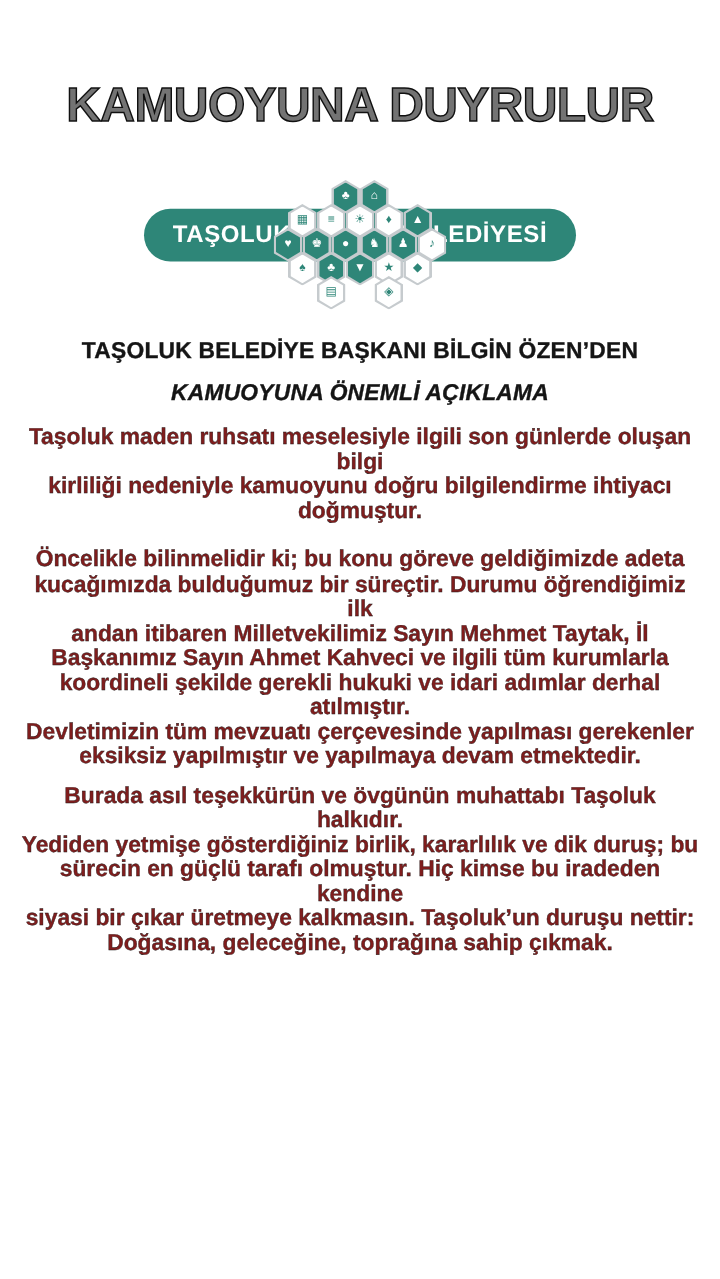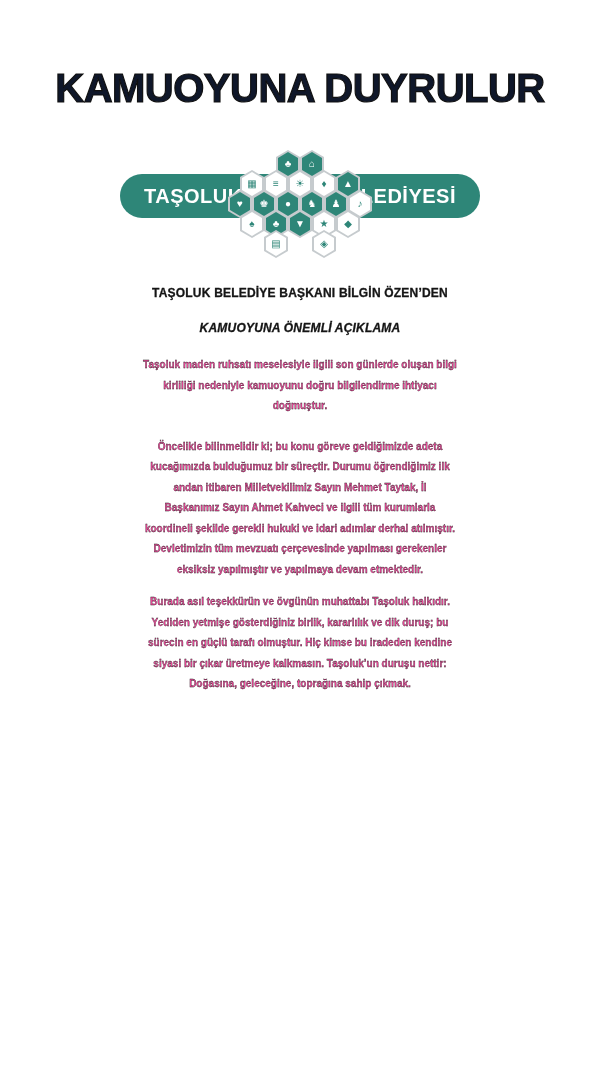--- a/index.html
+++ b/index.html
@@ -13,21 +13,21 @@
     text-align:center;
     color:#1b1b1b;
   }
   .title{
     margin:0;
     padding-top:66px;
     font-size:40px;
     line-height:1.1;
     font-weight:700;
     letter-spacing:-0.5px;
-    color:#0f172a;
+    color:#737373;
     -webkit-text-stroke:1.2px #101010;
   }
   
   .logo-wrap{
     position:relative;
     margin-top:40px;
     height:104px;
   }
   .logo-bar{
     position:absolute;
@@ -65,37 +65,37 @@
     width:20px;height:24px;
     clip-path:polygon(50% 0,100% 25%,100% 75%,50% 100%,0 75%,0 25%);
     display:flex;align-items:center;justify-content:center;
     font-size:10px;line-height:1;
   }
   .hex-in.teal{background:#2e8678;color:#ffffff;}
   .hex-in.white{background:#ffffff;color:#2e8678;}
   
   .heading{
     margin:0;
-    font-size:12px;
+    font-size:19px;
     font-weight:700;
     letter-spacing:0.2px;
     line-height:18px;
     color:#151515;
     -webkit-text-stroke:0.3px #151515;
   }
   .h1x{margin-top:30px;}
   .h2x{margin-top:17px;font-style:italic;}
   .para{
     margin:0 auto;
     width:564px;
-    font-size:10px;
+    font-size:19px;
     font-weight:700;
     line-height:20.5px;
     white-space:pre-line;
-    color:#ec4899;
+    color:#7f1d1d;
     -webkit-text-stroke:0.3px #1b1b1b;
   }
   .p1{margin-top:18px;}
   .p2{margin-top:20px;text-align:center;}
   .p3{margin-top:12px;}
   .p4{margin-top:10px;}
   .p5{margin-top:12px;}
   .signature{margin-top:22px;}
 </style>
 </head>

